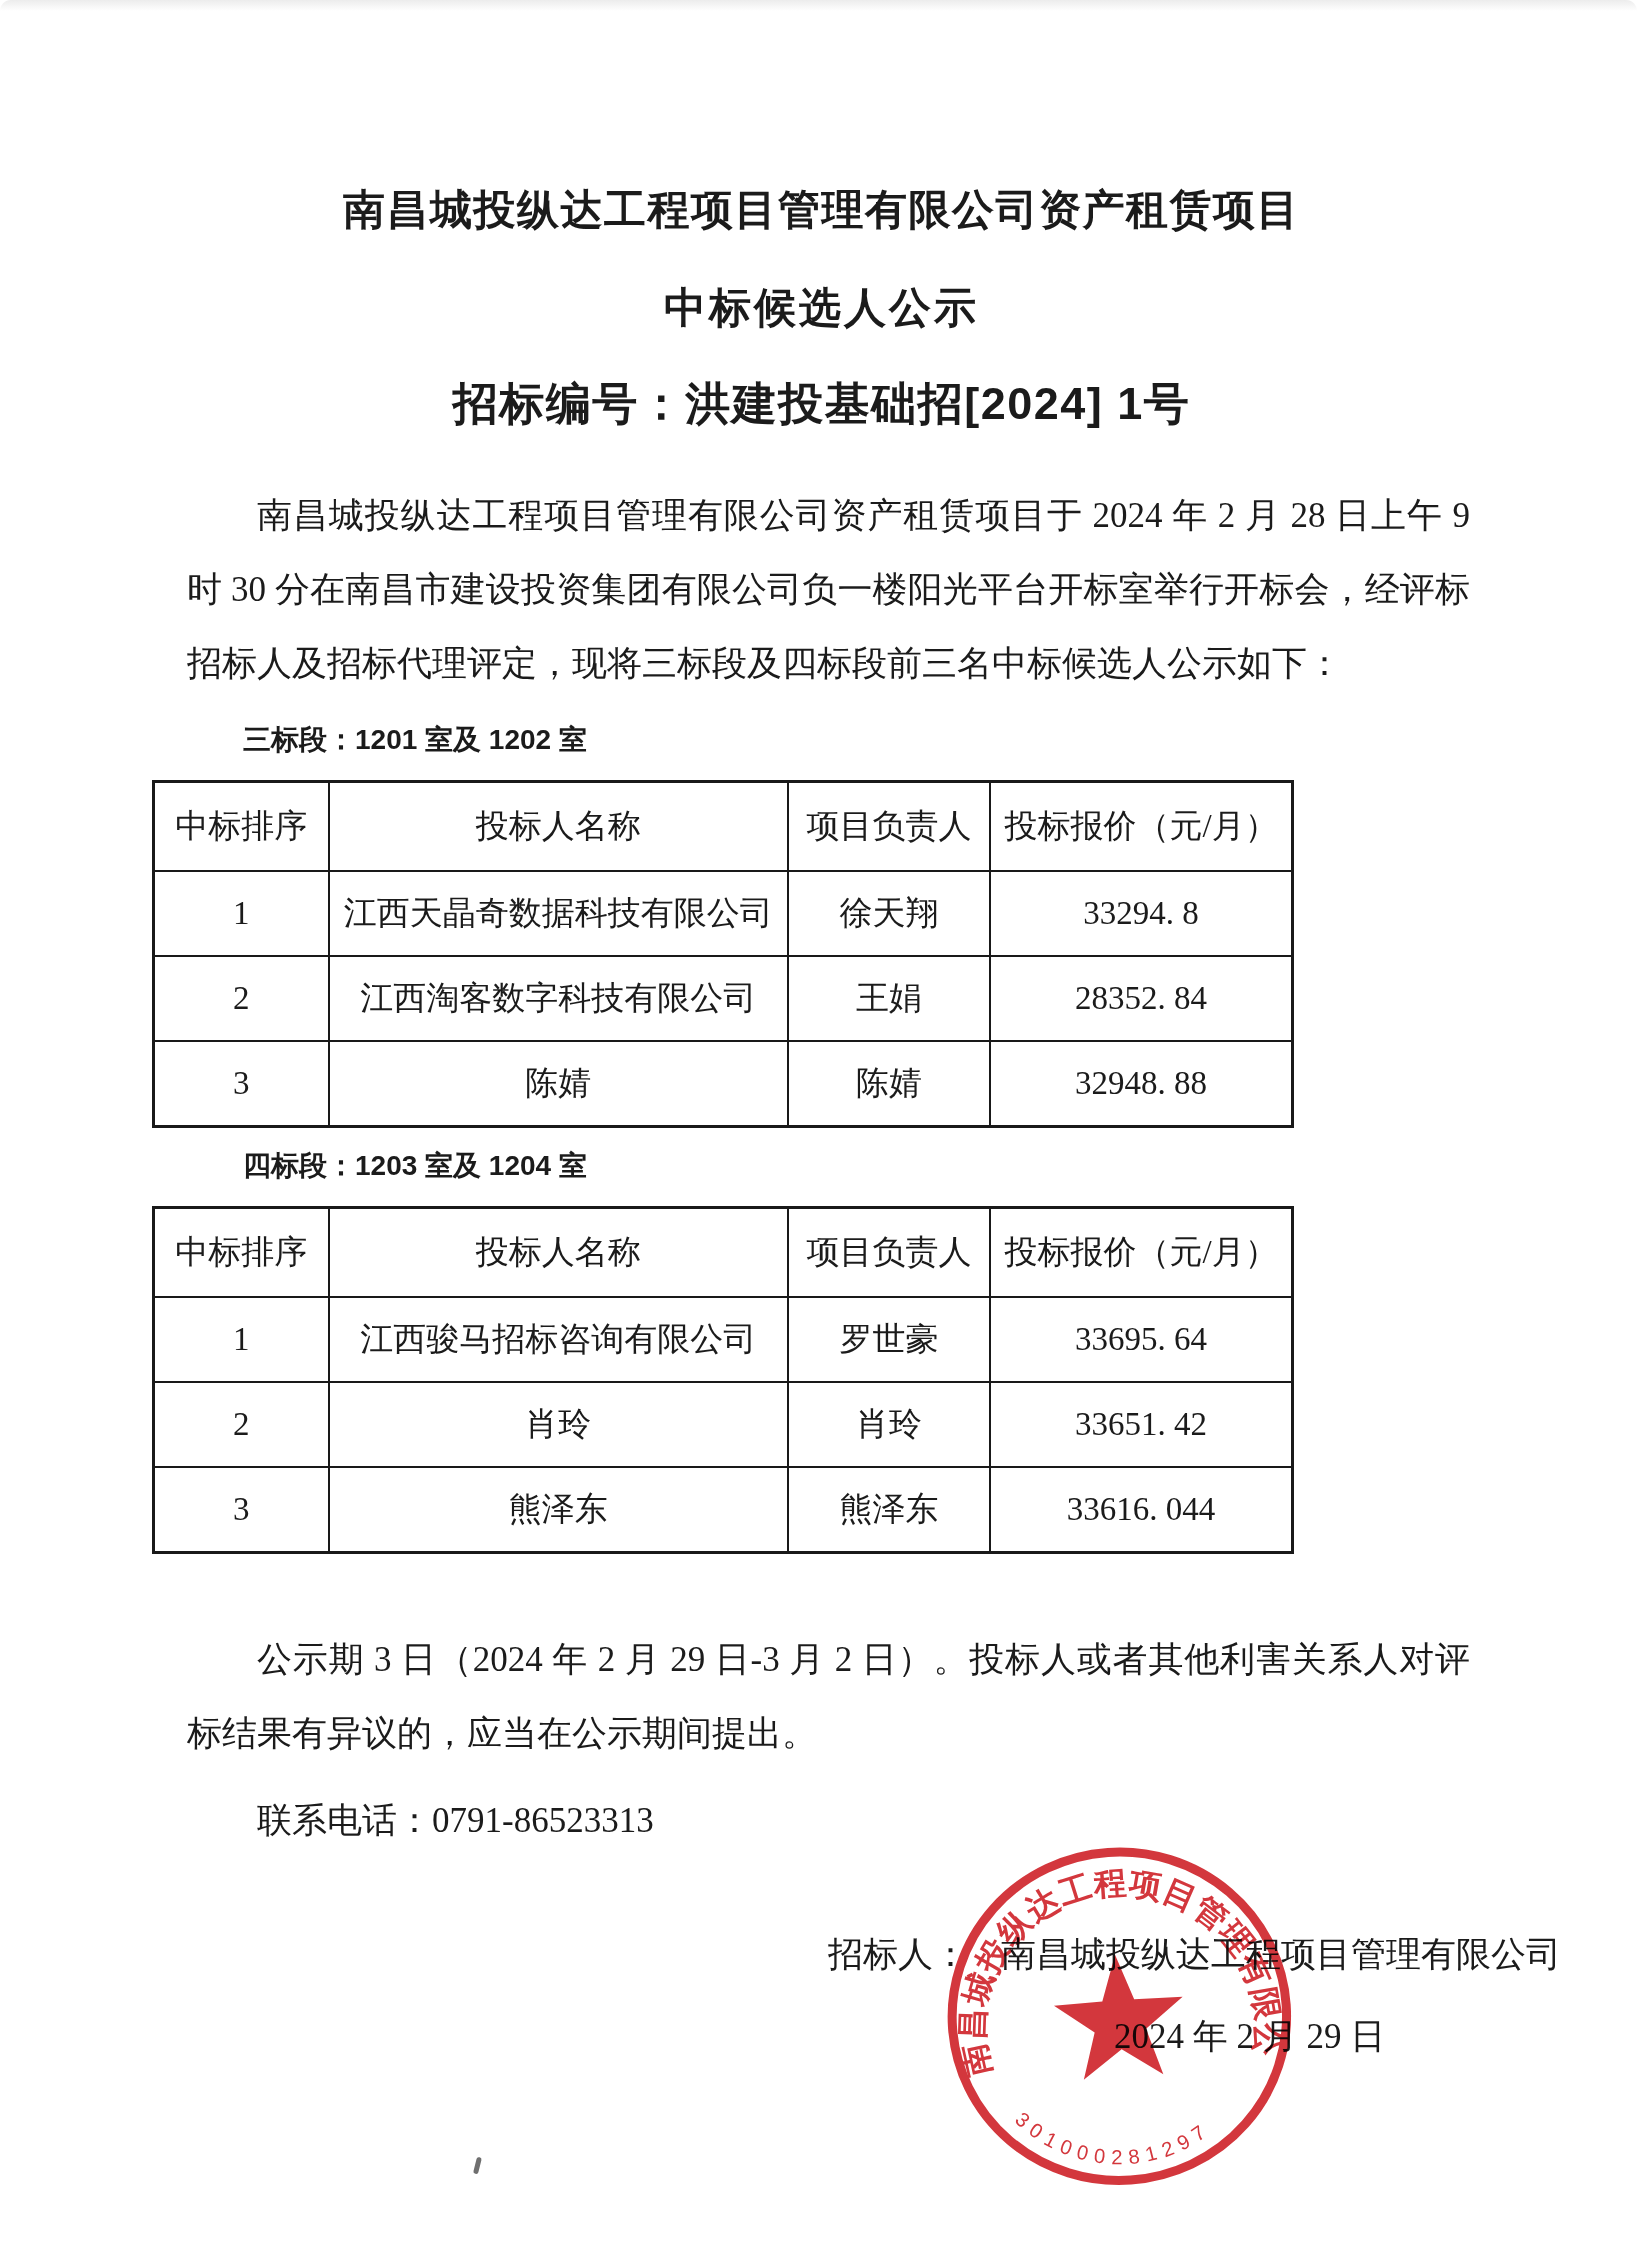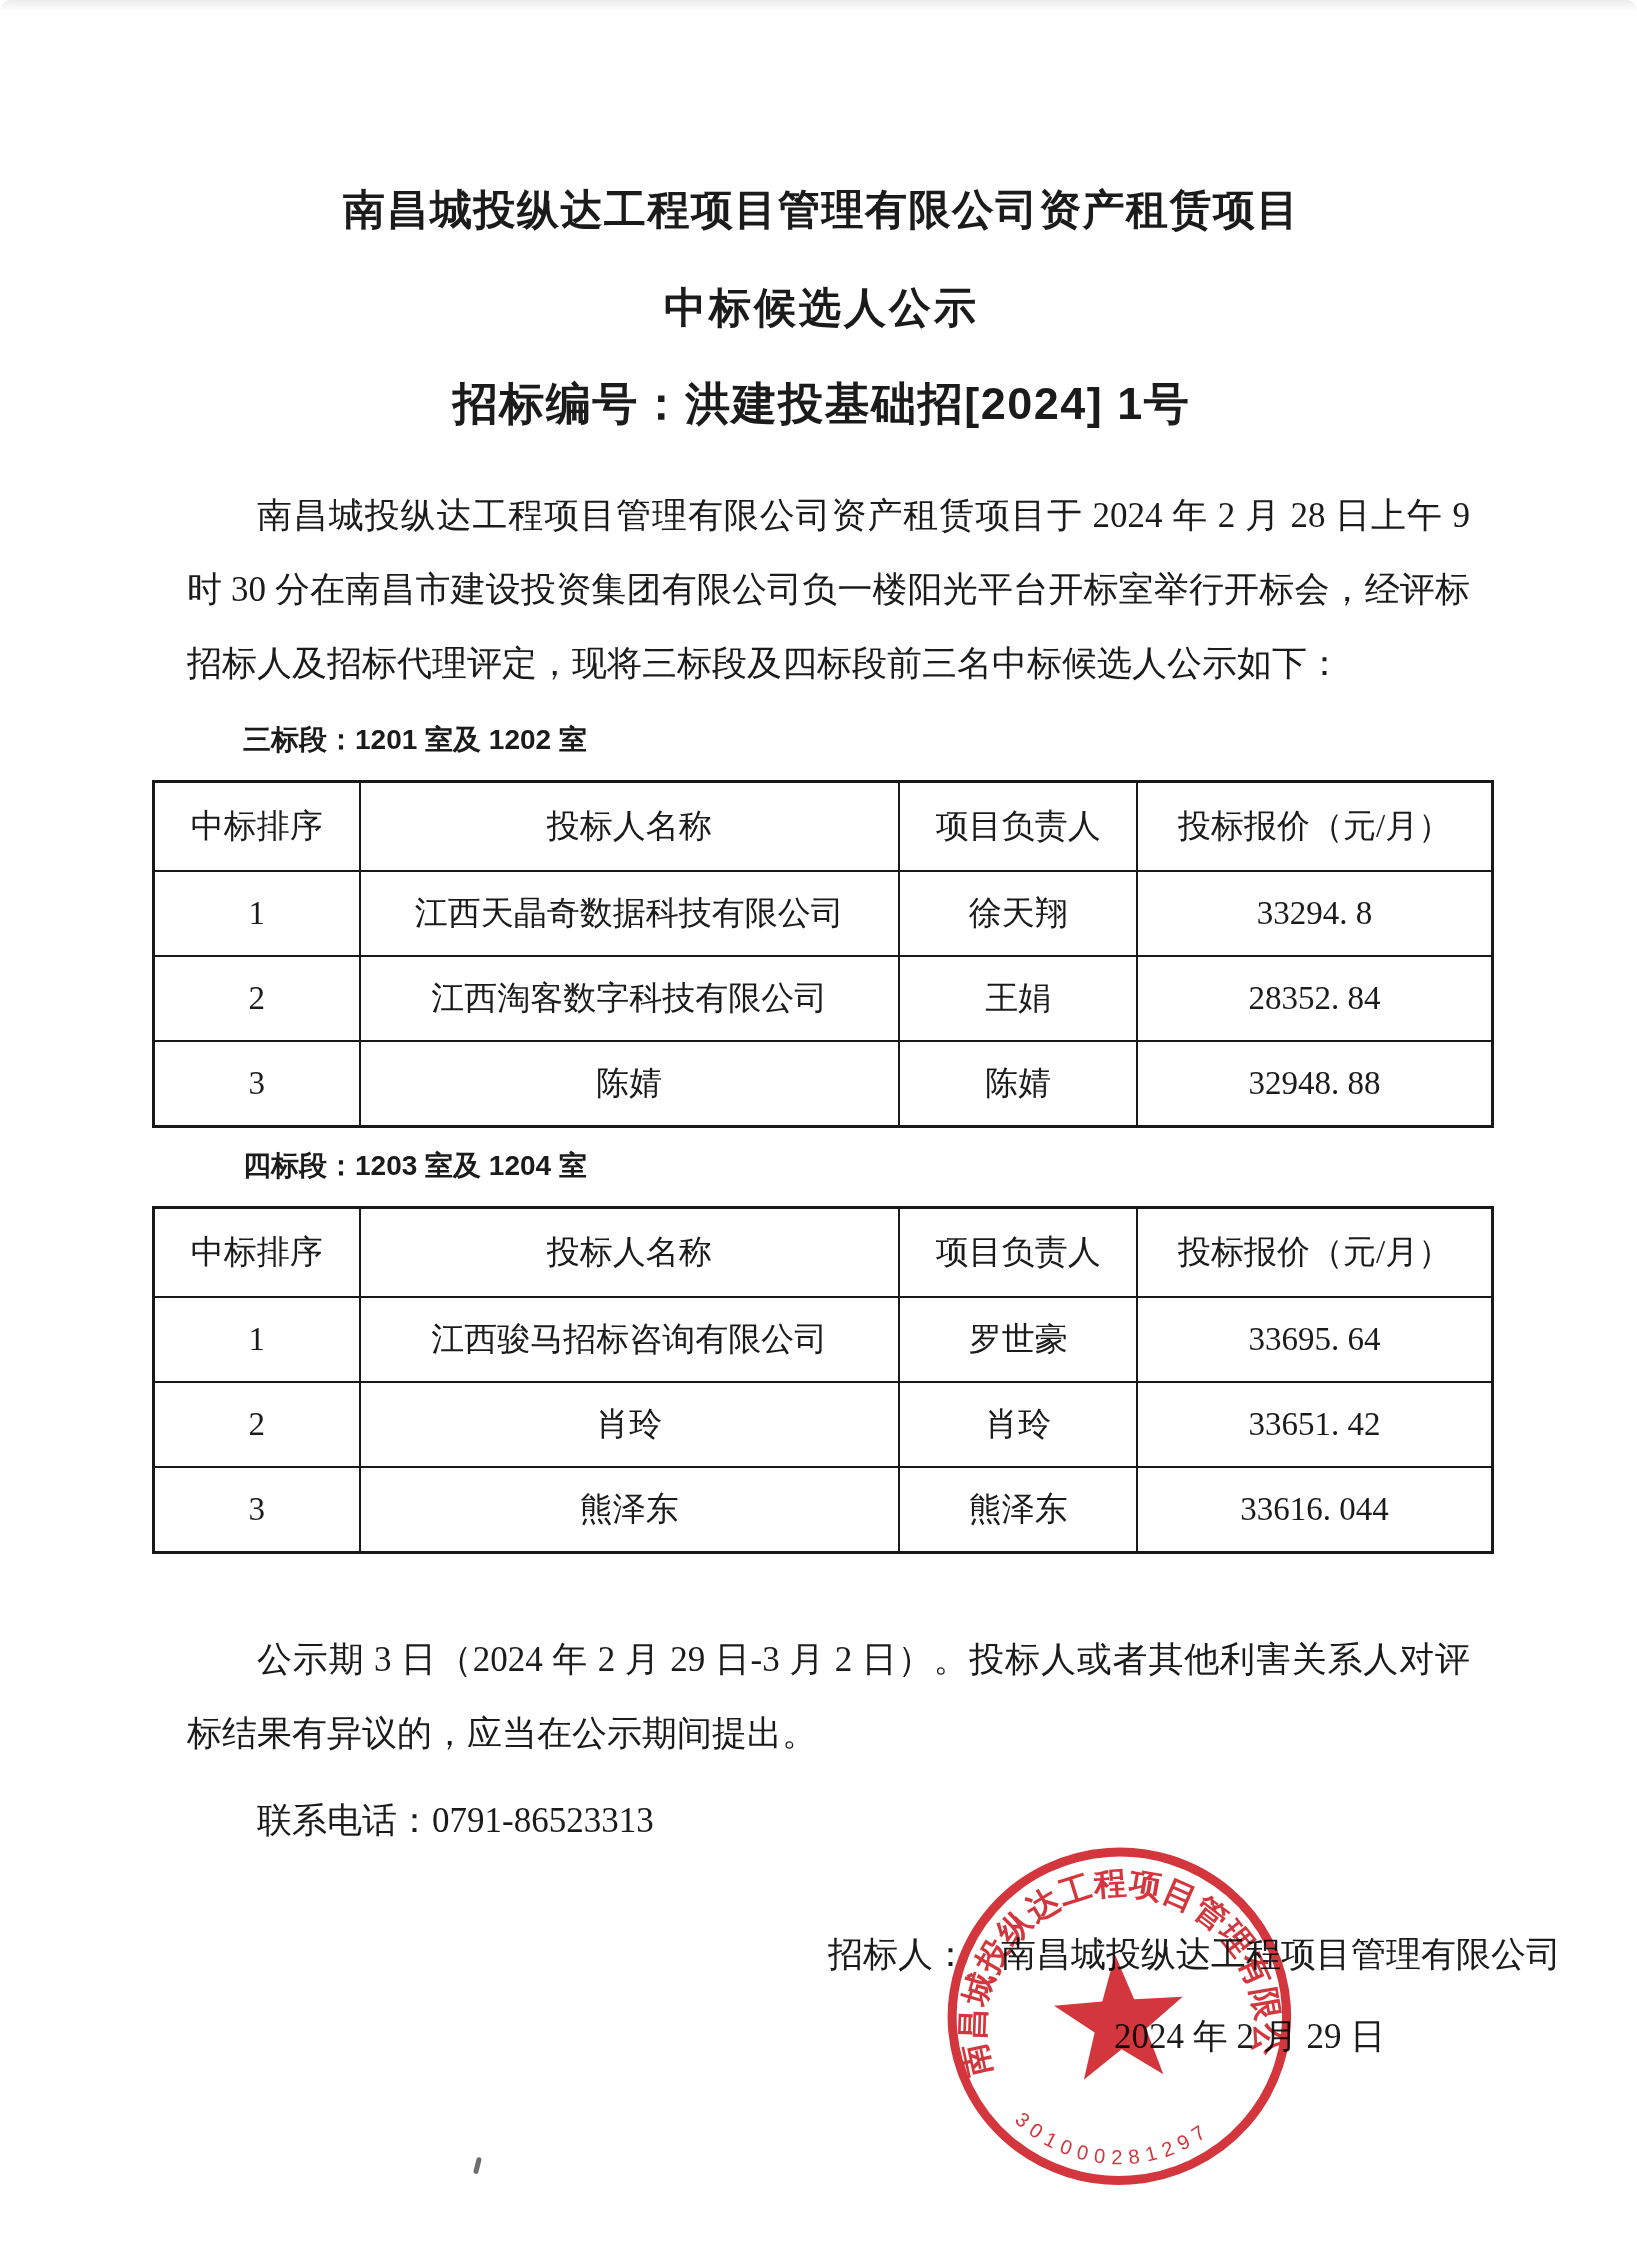--- a/index.html
+++ b/index.html
@@ -47,21 +47,21 @@
     text-align:justify;
     text-indent:2em;
   }
   .section-label{
     margin:19.6px 0 0 36px;
     font-size:28px;font-weight:700;
     font-family:"Liberation Sans", sans-serif;
     text-indent:2em;
   }
   table.bid-table{
-    width:1342px;
+    width:1142px;
     margin:21px 0 0 0.8px;
     border-collapse:collapse;
     table-layout:fixed;
     font-size:33px;
   }
   table.bid-table th, table.bid-table td{
     border:2.3px solid #191919;
     text-align:center;vertical-align:middle;
     font-weight:400;
     padding:0 4.5px;

